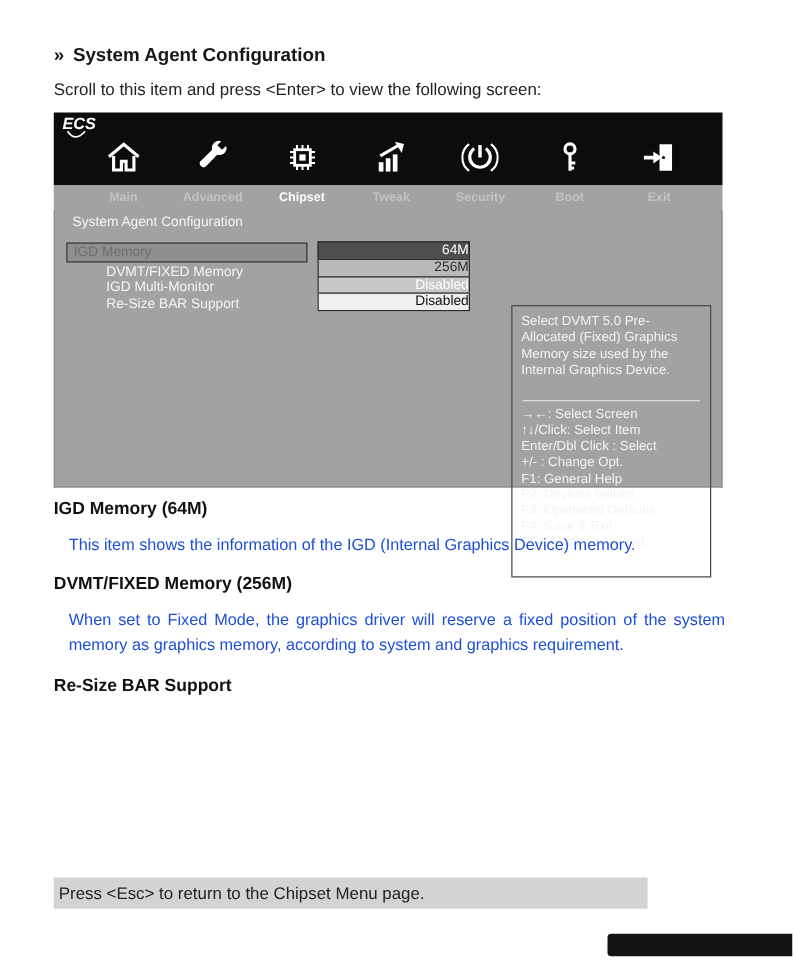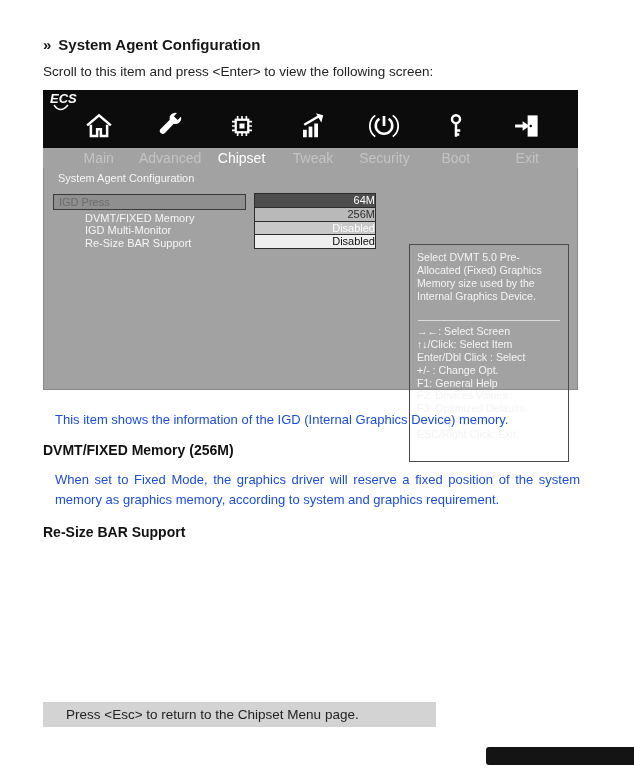--- a/index.html
+++ b/index.html
@@ -22,23 +22,23 @@
   }
   .sections {
     position:absolute; left:43px; top:398px; width:549px;
   }
   .sec { margin-bottom:10px; }
   .sec h2 { margin:0 0 5px 0; font-size:14px; color:#111; }
   .sec p  { margin:12px; font-size:13px; line-height:20px; color:#1d4ed8; }
   .sec.justify p { text-align:justify; }
   .sec.gap-top { margin-top:14px; }
   .note-bar {
-    position:absolute; left:43px; top:702px; width:393px; height:25px;
+    position:absolute; left:43px; top:702px; width:475px; height:25px;
     background:var(--note-bg,#d3d3d3);
-    font-size:13.5px; color:#222; line-height:25px; padding-left:23px;
+    font-size:13.5px; color:#222; line-height:25px; padding-left:4px;
   }
   .footer-bar {
     position:absolute; left:486px; top:747px; width:148px; height:18px;
     background:var(--footer-bar,#141414); border-radius:3px 0 0 3px;
   }
   
   .bios {
     position:absolute; left:43px; top:90px; width:535px; height:300px;
     font-family:"Liberation Sans","DejaVu Sans",sans-serif;
   }
@@ -58,21 +58,21 @@
   .icon-cell { display:flex; align-items:center; justify-content:center; }
   .icon-cell svg { width:30px; height:30px; }
   .bios-tabbar {
     position:absolute; left:0; top:58px; width:535px; height:20px;
     background:var(--bios-bg,#a2a2a2);
     display:grid; grid-template-columns:repeat(7,1fr);
     padding:0 15px 0 20px;
   }
   .tab {
     display:flex; align-items:center; justify-content:center;
-    font-size:14px; font-weight:normal; color:var(--tab-inactive,#c3c3c3);
+    font-size:10px; font-weight:bold; color:var(--tab-inactive,#c3c3c3);
   }
   .tab.active { color:var(--tab-active,#ffffff); }
   .bios-main {
     position:absolute; left:0; top:78px; width:535px; height:222px;
     background:var(--bios-bg,#a2a2a2);
     border:1px solid #8a8a8a; border-top:none;
   }
   .screen-title {
     position:absolute; left:14px; top:4px;
     font-size:11px; color:#f5f5f5;
@@ -186,21 +186,21 @@
     <div class="tab active">Chipset</div>
     <div class="tab">Tweak</div>
     <div class="tab">Security</div>
     <div class="tab">Boot</div>
     <div class="tab">Exit</div>
   </div>
 
   <div class="bios-main">
     <div class="screen-title">System Agent Configuration</div>
 
-    <div class="item-selected">IGD Press</div>
+    <div class="item-selected">IGD Memory</div>
     <div class="item-labels">
       <div>DVMT/FIXED Memory</div>
       <div>IGD Multi-Monitor</div>
       <div>Re-Size BAR Support</div>
     </div>
 
     <div class="values">
       <div class="val val-dark">64M</div>
       <div class="val val-mid">256M</div>
       <div class="val val-light">Disabled</div>
@@ -220,20 +220,21 @@
         <div>F3: Optimized Defaults</div>
         <div>F4: Save &amp; Exit</div>
         <div>ESC/Right Click: Exit</div>
       </div>
     </div>
   </div>
 </div>
 
 <div class="sections">
   <div class="sec">
+    <h2>IGD Memory (64M)</h2>
     <p>This item shows the information of the IGD (Internal Graphics Device) memory.</p>
   </div>
   <div class="sec justify">
     <h2>DVMT/FIXED Memory (256M)</h2>
     <p>When set to Fixed Mode, the graphics driver will reserve a fixed position of the system memory as graphics memory, according to system and graphics requirement.</p>
   </div>
   <div class="sec justify gap-top">
     <h2>Re-Size BAR Support</h2>
   </div>
 </div>

